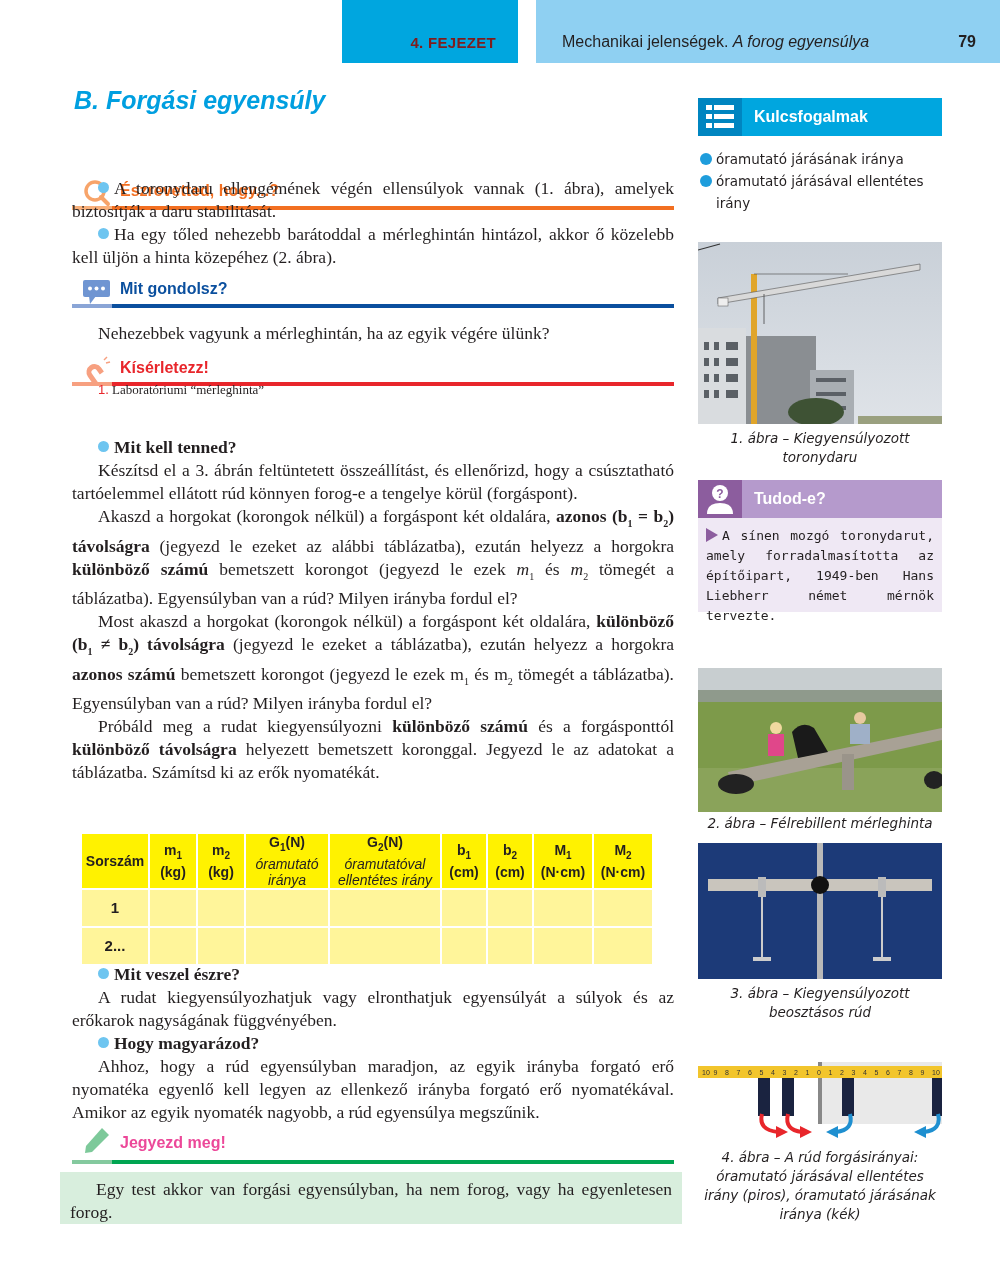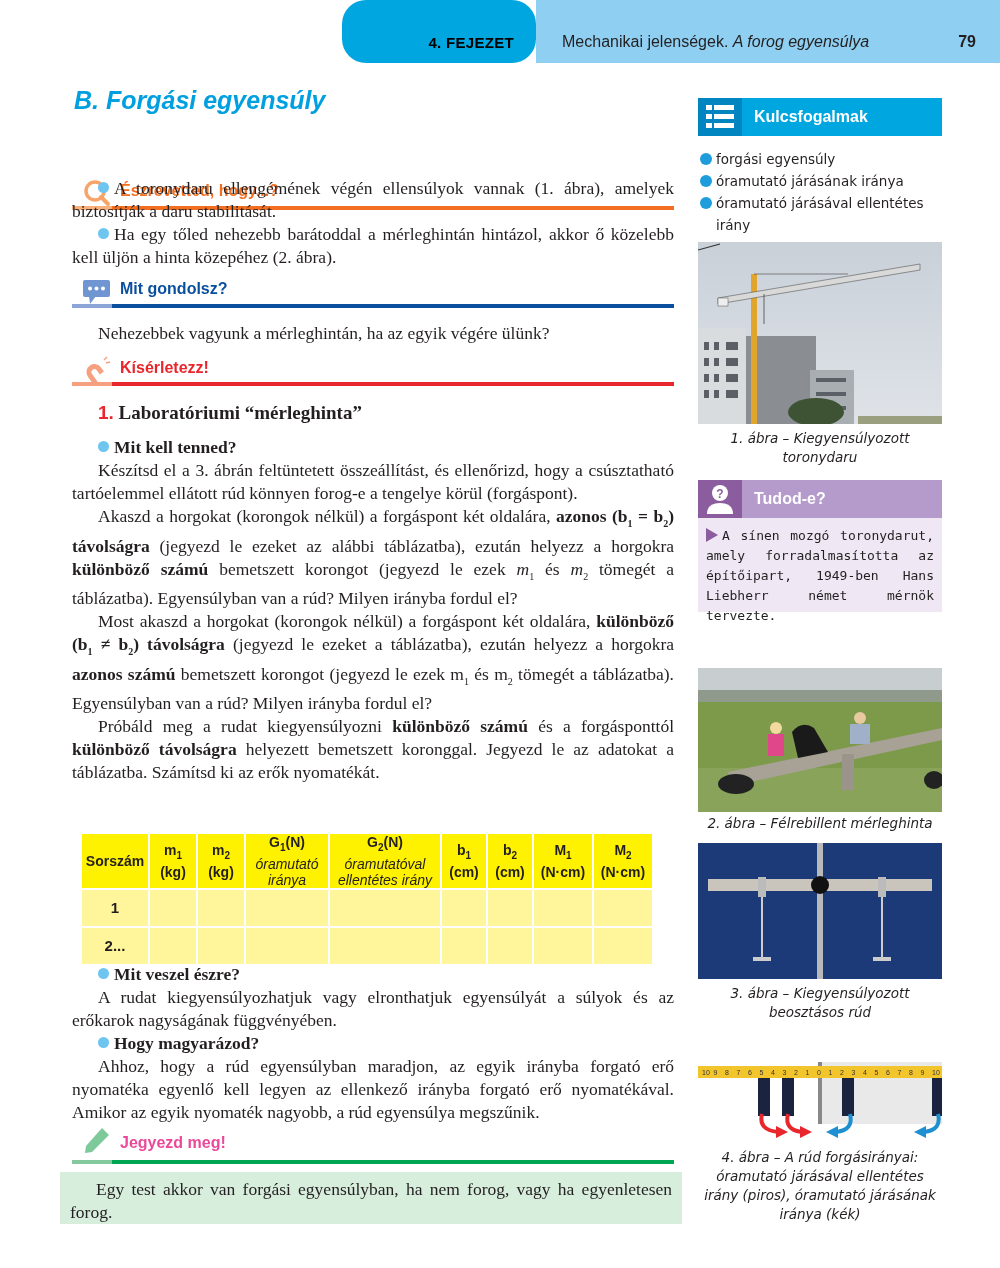--- a/index.html
+++ b/index.html
@@ -1,18 +1,18 @@
 <!DOCTYPE html>
 <html><head>
 <meta charset="utf-8">
 <style>
   html,body{margin:0;padding:0;background:#fff;}
   body{width:1000px;height:1268px;position:relative;overflow:hidden;font-family:"Liberation Serif","DejaVu Serif",serif;color:#231f20;}
   
-  .hdr-chapter{position:absolute;left:342px;top:0;width:194px;height:63px;background:#00a6df;color:#000000;border-radius:24px;}
+  .hdr-chapter{position:absolute;left:342px;top:0;width:176px;height:63px;background:#00a6df;color:#7f1d1d;}
   .hdr-chapter span{position:absolute;right:22px;top:34px;font-family:"Liberation Sans",sans-serif;font-weight:bold;font-size:15px;letter-spacing:0.3px;}
   .hdr-title{position:absolute;left:536px;top:0;width:464px;height:63px;background:#8fd0f2;}
   .hdr-title .t{position:absolute;left:26px;top:33px;font-family:"Liberation Sans",sans-serif;font-size:16px;color:#231f20;}
   .hdr-title .t i{font-style:italic;}
   .hdr-title .pg{position:absolute;right:24px;top:33px;font-family:"Liberation Sans",sans-serif;font-weight:bold;font-size:16px;}
   
   .sec-title{position:absolute;left:74px;top:86px;font-family:"Liberation Sans",sans-serif;font-weight:bold;font-style:italic;font-size:25px;color:#009fe0;}
   .band{position:absolute;left:72px;width:602px;}
   .band .lbl{position:absolute;left:48px;font-family:"Liberation Sans",sans-serif;font-weight:bold;font-size:16px;}
   .band .icon{position:absolute;left:10px;}
@@ -93,21 +93,21 @@
     <path d="M6 26 L6 15 A8 8 0 0 1 22 15 L22 20 L17 20 L17 15 A3 3 0 0 0 11 15 L11 26 Z" fill="#f7a080" transform="rotate(-35 15 18)"></path>
     <line x1="22" y1="4" x2="25" y2="1" stroke="#f7a080" stroke-width="1.5"></line>
     <line x1="24" y1="7" x2="28" y2="6" stroke="#f7a080" stroke-width="1.5"></line>
   </svg>
   <span class="lbl" style="top:5px;color:#e8262b;">Kísérletezz!</span>
   <div class="bar" style="top:28px;background:#e8262b;">
       <div class="light" style="background:#f7a080"></div>
     </div>
 </div>
 
-<div style="position:absolute;left:98px;top:402px;font-size:19px;font-weight:bold;">
+<div style="position:absolute;left:98px;top:382px;font-size:13px;font-weight:normal;">
   <span style="color:#e8262b;font-family:'Liberation Sans',sans-serif;">1.</span> <span>Laboratóriumi “mérleghinta”</span>
 </div>
 <div class="para" style="top:436px;">
   <div class="ind"><span class="dot"></span><b>Mit kell tenned?</b></div>
   <div class="ind">Készítsd el a 3. ábrán feltüntetett összeállítást, és ellenőrizd, hogy a csúsztatható tartóelemmel ellátott rúd könnyen forog-e a tengelye körül (forgáspont).</div>
   <div class="ind"><span>Akaszd a horgokat (korongok nélkül) a forgáspont két oldalára, </span><b><span>azonos (b</span><sub>1</sub><span> = b</span><sub>2</sub><span>) távolságra</span></b><span> (jegyezd le ezeket az alábbi táblázatba), ezután helyezz a horgokra </span><b>különböző számú</b><span> bemetszett korongot (jegyezd le ezek </span><i>m</i><sub>1</sub><span> és </span><i>m</i><sub>2</sub><span> tömegét a táblázatba). Egyensúlyban van a rúd? Milyen irányba fordul el?</span></div>
   <div class="ind"><span>Most akaszd a horgokat (korongok nélkül) a forgáspont két oldalára, </span><b><span>különböző (b</span><sub>1</sub><span> ≠ b</span><sub>2</sub><span>) távolságra</span></b><span> (jegyezd le ezeket a táblázatba), ezután helyezz a horgokra </span><b>azonos számú</b><span> bemetszett korongot (jegyezd le ezek m</span><sub>1</sub><span> és m</span><sub>2</sub><span> tömegét a táblázatba). Egyensúlyban van a rúd? Milyen irányba fordul el?</span></div>
   <div class="ind"><span>Próbáld meg a rudat kiegyensúlyozni </span><b>különböző számú</b><span> és a forgásponttól </span><b>különböző távolságra</b><span> helyezett bemetszett koronggal. Jegyezd le az adatokat a táblázatba. Számítsd ki az erők nyomatékát.</span></div>
 </div>
 
@@ -178,21 +178,20 @@
         <rect x="16" y="7" width="20" height="5" fill="#fff"></rect>
       <rect x="8" y="16" width="6" height="5" fill="#fff"></rect>
         <rect x="16" y="16" width="20" height="5" fill="#fff"></rect>
       <rect x="8" y="25" width="6" height="5" fill="#fff"></rect>
         <rect x="16" y="25" width="20" height="5" fill="#fff"></rect>
     </svg>
   </div>
   <span class="lbl">Kulcsfogalmak</span>
 </div>
 <div class="kf-list">
-  <div class="it"><span class="b"></span><span>forgási egyensúly</span></div>
   <div class="it"><span class="b"></span><span>óramutató járásának iránya</span></div>
   <div class="it"><span class="b"></span><span>óramutató járásával ellentétes irány</span></div>
 </div>
 
 <div class="photo" style="top:242px;height:182px;">
   <svg width="244" height="182" viewBox="0 0 244 182">
     <defs>
         <linearGradient id="sky" x1="0" y1="0" x2="0" y2="1">
           <stop offset="0" stop-color="#c9d0d8"></stop>
           <stop offset="1" stop-color="#dfe3e8"></stop>

